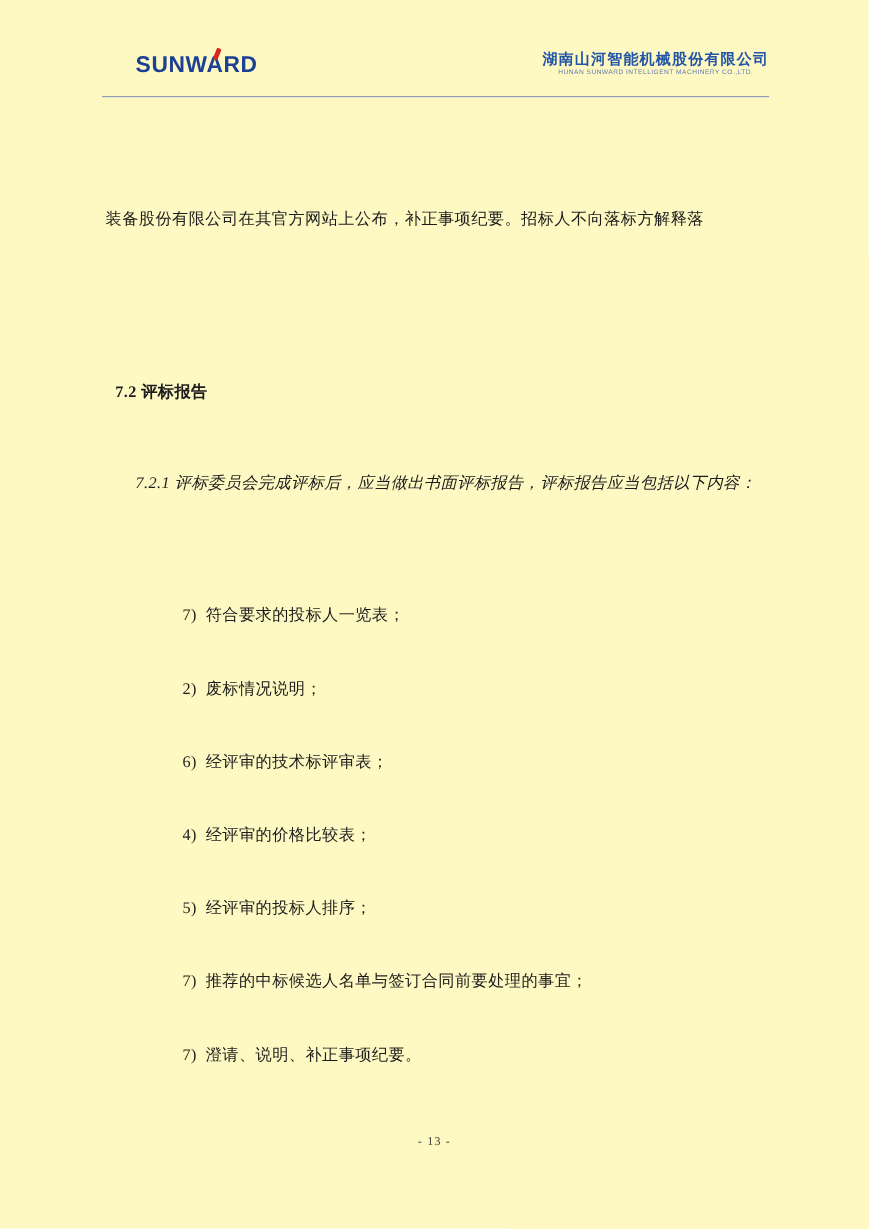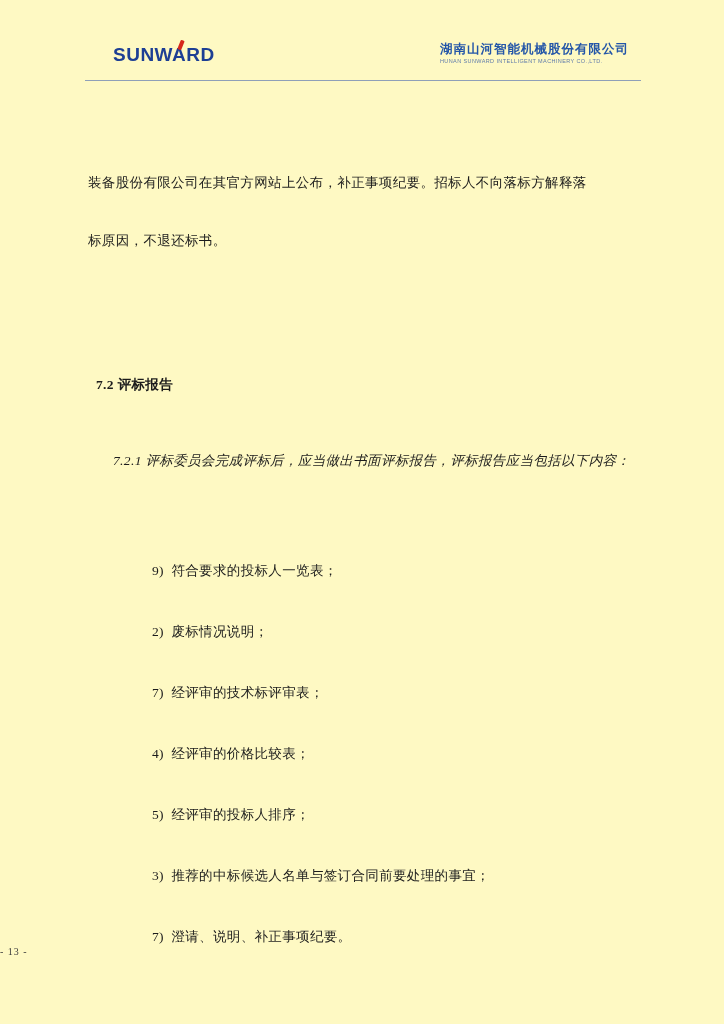--- a/index.html
+++ b/index.html
@@ -22,21 +22,21 @@
     font-family:"Liberation Sans","DejaVu Sans",sans-serif;
     font-weight:bold;font-size:19px;letter-spacing:0.5px;
     color:#1d3f94;
   }
   .logo-accent{
     position:absolute;left:66px;top:-4px;
     width:4px;height:10px;background:#d6281c;
     transform:rotate(22deg);border-radius:1px;
   }
   .company-wrap{
-    position:absolute;right:12px;top:2px;text-align:left;
+    position:absolute;right:0;top:2px;text-align:center;
   }
   .company-cn{
     font-family:"Liberation Sans","DejaVu Sans",sans-serif;
     font-weight:bold;font-size:12.5px;letter-spacing:1px;
     color:#2456a8;line-height:15px;
   }
   .company-en{
     font-family:"Liberation Sans","DejaVu Sans",sans-serif;
     font-size:5.5px;letter-spacing:0.4px;
     color:#5f7bab;line-height:8px;
@@ -54,20 +54,21 @@
   .ln{line-height:26px;}
   .intro{margin-top:2px;}
   .s-title{margin-left:8px;line-height:26px;font-weight:bold;}
   .s72-title{margin-top:38px;}
   .s721{margin-left:25px;line-height:27px;margin-top:1px;font-style:italic;}
   .list{margin-top:2px;}
   .list-item{margin-left:64px;line-height:29px;}
   
   .footer{
     position:absolute;top:946px;left:0;width:724px;
+    text-align:center;
     font-size:10px;color:#3c3c3c;letter-spacing:1px;
     font-family:"Liberation Serif","DejaVu Serif",serif;
   }
 </style>
 </head>
 <body>
 
 <div class="page">
 
   <div class="hdr">
@@ -79,34 +80,33 @@
       <div class="company-cn">湖南山河智能机械股份有限公司</div>
       <div class="company-en">HUNAN SUNWARD INTELLIGENT MACHINERY CO.,LTD.</div>
     </div>
   </div>
   <div class="hdr-rule"></div>
 
   <div class="content">
 
     <div class="intro">
       <div class="ln">装备股份有限公司在其官方网站上公布，补正事项纪要。招标人不向落标方解释落</div>
-      <div class="ln">标原因，不退还标书。</div>
     </div>
 
     <div class="s-title s72-title">7.2 评标报告</div>
 
     <div class="s721">7.2.1 评标委员会完成评标后，应当做出书面评标报告，评标报告应当包括以下内容：</div>
 
     <div class="list">
-      <div class="list-item">9)  符合要求的投标人一览表；</div>
+      <div class="list-item">7)  符合要求的投标人一览表；</div>
       <div class="list-item">2)  废标情况说明；</div>
-      <div class="list-item">7)  经评审的技术标评审表；</div>
+      <div class="list-item">6)  经评审的技术标评审表；</div>
       <div class="list-item">4)  经评审的价格比较表；</div>
       <div class="list-item">5)  经评审的投标人排序；</div>
-      <div class="list-item">3)  推荐的中标候选人名单与签订合同前要处理的事宜；</div>
+      <div class="list-item">7)  推荐的中标候选人名单与签订合同前要处理的事宜；</div>
       <div class="list-item">7)  澄请、说明、补正事项纪要。</div>
     </div>
 
     
 
     
 
     
 
     

